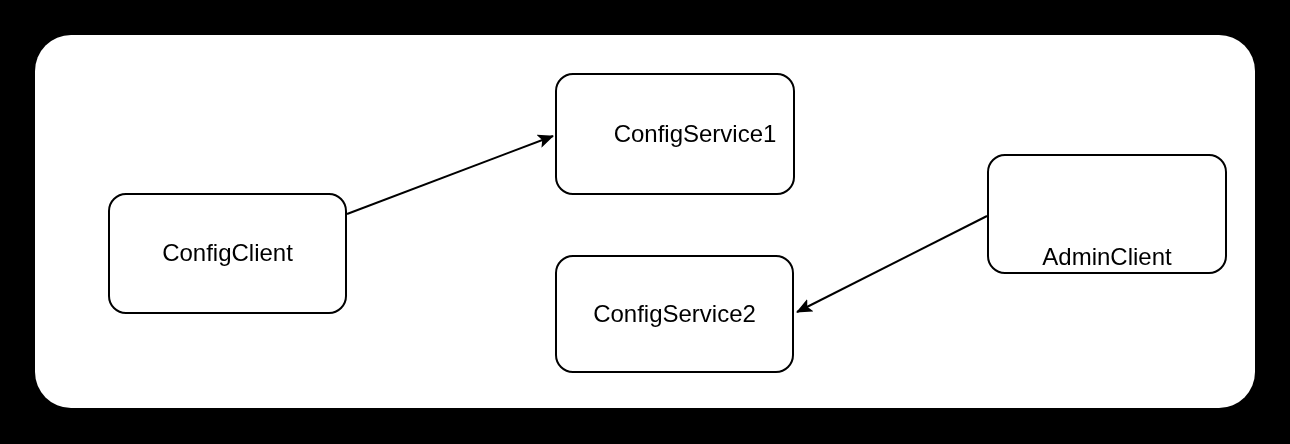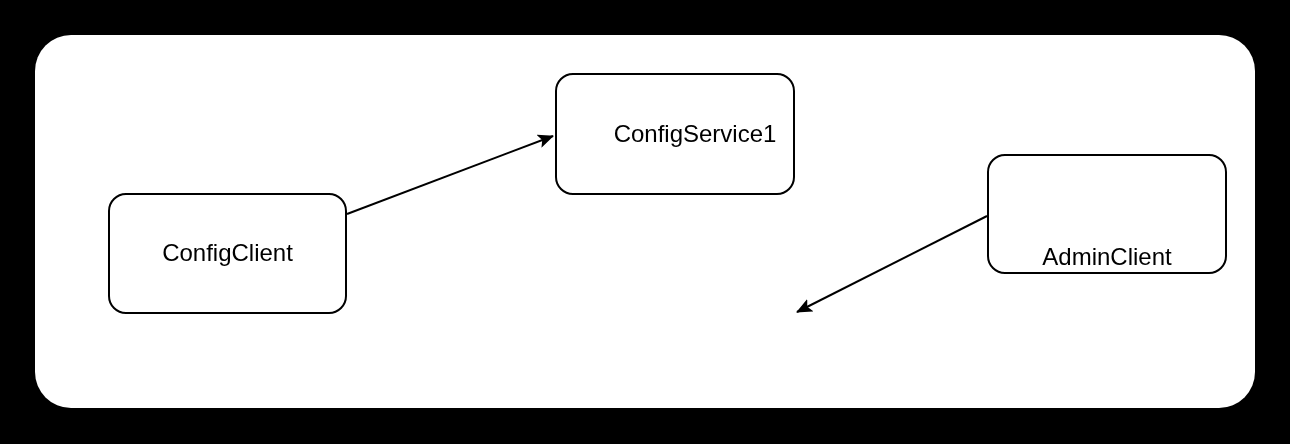--- a/index.html
+++ b/index.html
@@ -70,18 +70,21 @@
   </svg>
 
   <div class="node" style="left: 108px; top: 154px; width: 239px; height: 121px; margin-top: 39px;">
     <span class="node-label">ConfigClient</span>
   </div>
 
   <div class="node" style="left: 555px; top: 73px; width: 240px; height: 122px; padding-left: 40px;">
     <span class="node-label">ConfigService1</span>
   </div>
 
+  <div class="node" style="left: 555px; top: 255px; width: 239px; height: 118px;">
+    <span class="node-label">ConfigService2</span>
+  </div>
 
   <div class="node" style="left: 987px; top: 154px; width: 240px; height: 120px; align-items: flex-end;">
     <span class="node-label">AdminClient</span>
   </div>
 
 </div>
 
 </body></html>

